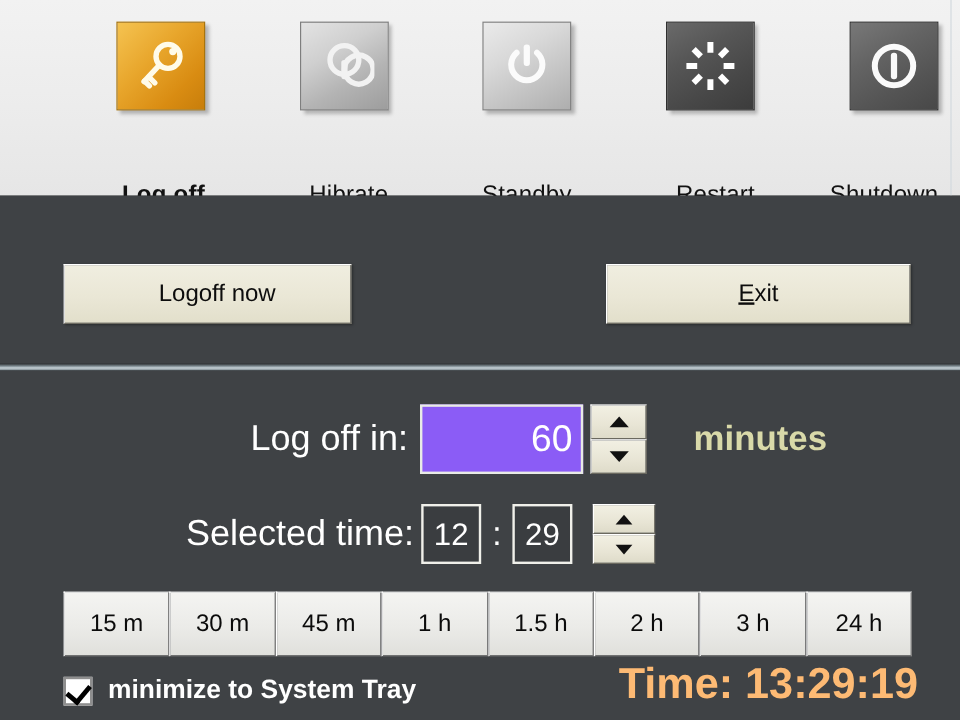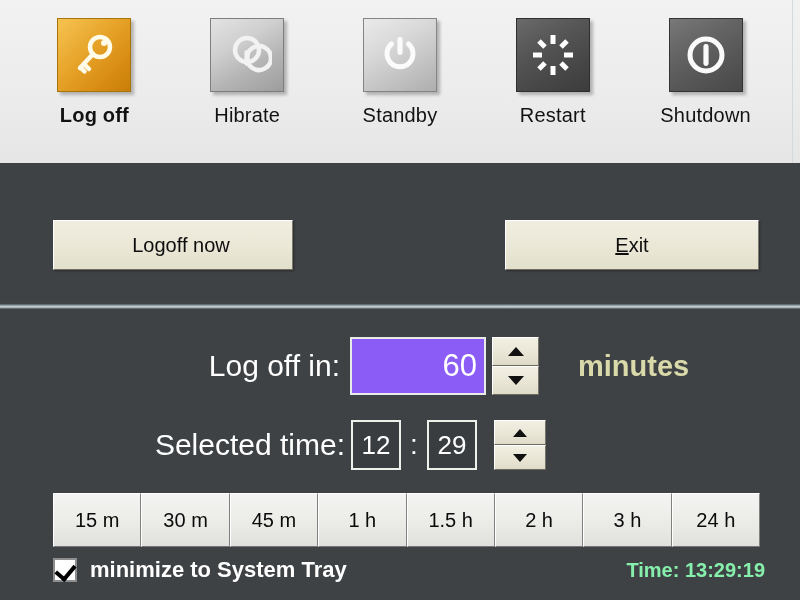--- a/index.html
+++ b/index.html
@@ -43,22 +43,23 @@
     width: 800px; height: 163px;
     display: flex;
     align-items: flex-start;
     padding: 18px 18px 0 18px;
     box-sizing: border-box;
   }
   .tb-item {
     flex: 1 1 0;
     display: flex;
     flex-direction: column;
-    align-items: center;
+    align-items: flex-end;
     cursor: default;
+    gap: 47px;
   }
   .tb-icon {
     position: relative;
     width: 74px;
     height: 74px;
     border: 1px solid #8a8a8a;
     box-sizing: border-box;
     box-shadow: 3px 3px 3px rgba(0,0,0,0.25);
     display: flex;
     align-items: center;
@@ -292,21 +293,21 @@
   .bottom-row {
     position: absolute;
     left: 0; top: 552px;
     width: 800px; height: 40px;
   }
   .checkbox-wrap {
     position: absolute;
     left: 53px; top: 0;
     height: 36px;
     display: flex;
-    align-items: center;
+    align-items: flex-end;
     cursor: default;
   }
   .checkbox {
     width: 24px; height: 24px;
     background: #ffffff;
     border: 2px solid #8e8e8e;
     box-sizing: border-box;
     position: relative;
     flex: none;
   }
@@ -323,22 +324,22 @@
     color: #ffffff;
     font-size: 22px;
     font-weight: bold;
     white-space: nowrap;
   }
   .clock {
     position: absolute;
     right: 35px; top: 0;
     height: 36px;
     display: flex; align-items: center;
-    color: #86efac;
-    font-size: 20px;
+    color: #fdba74;
+    font-size: 36px;
     font-weight: bold;
     white-space: nowrap;
   }
 </style>
 </head>
 <body>
 
 <div id="app">
 
   <div class="toolbar">

